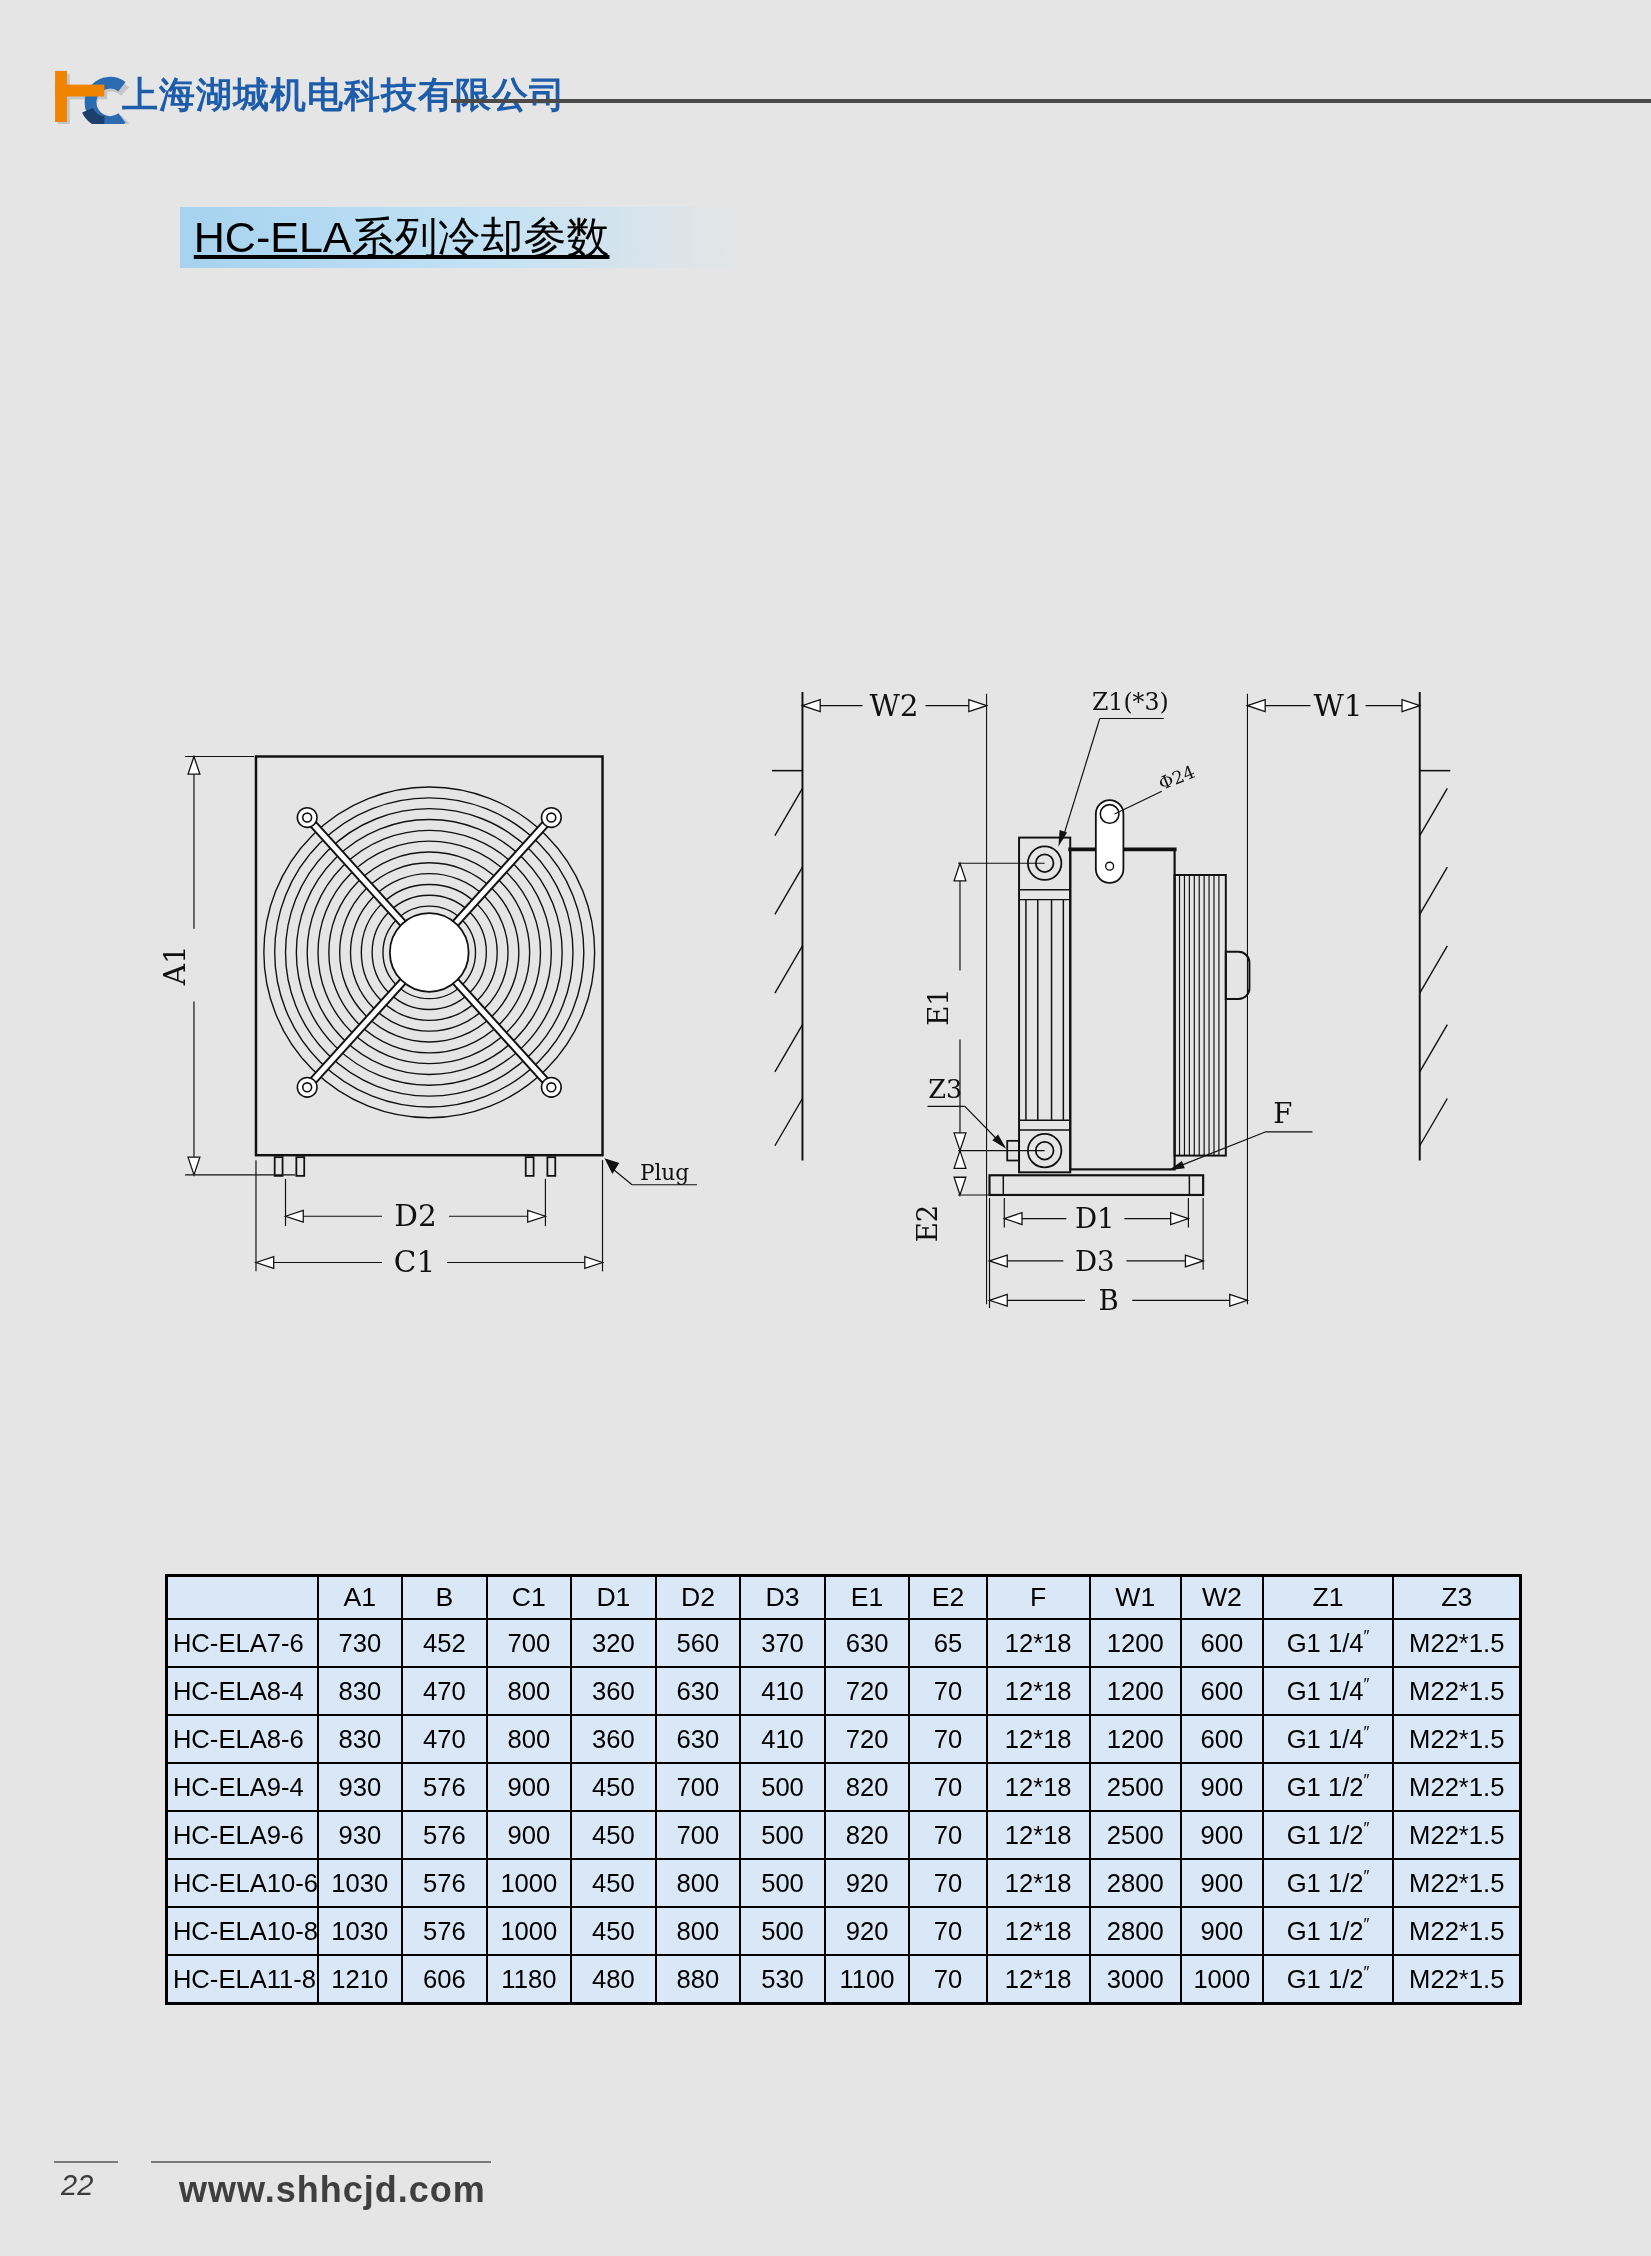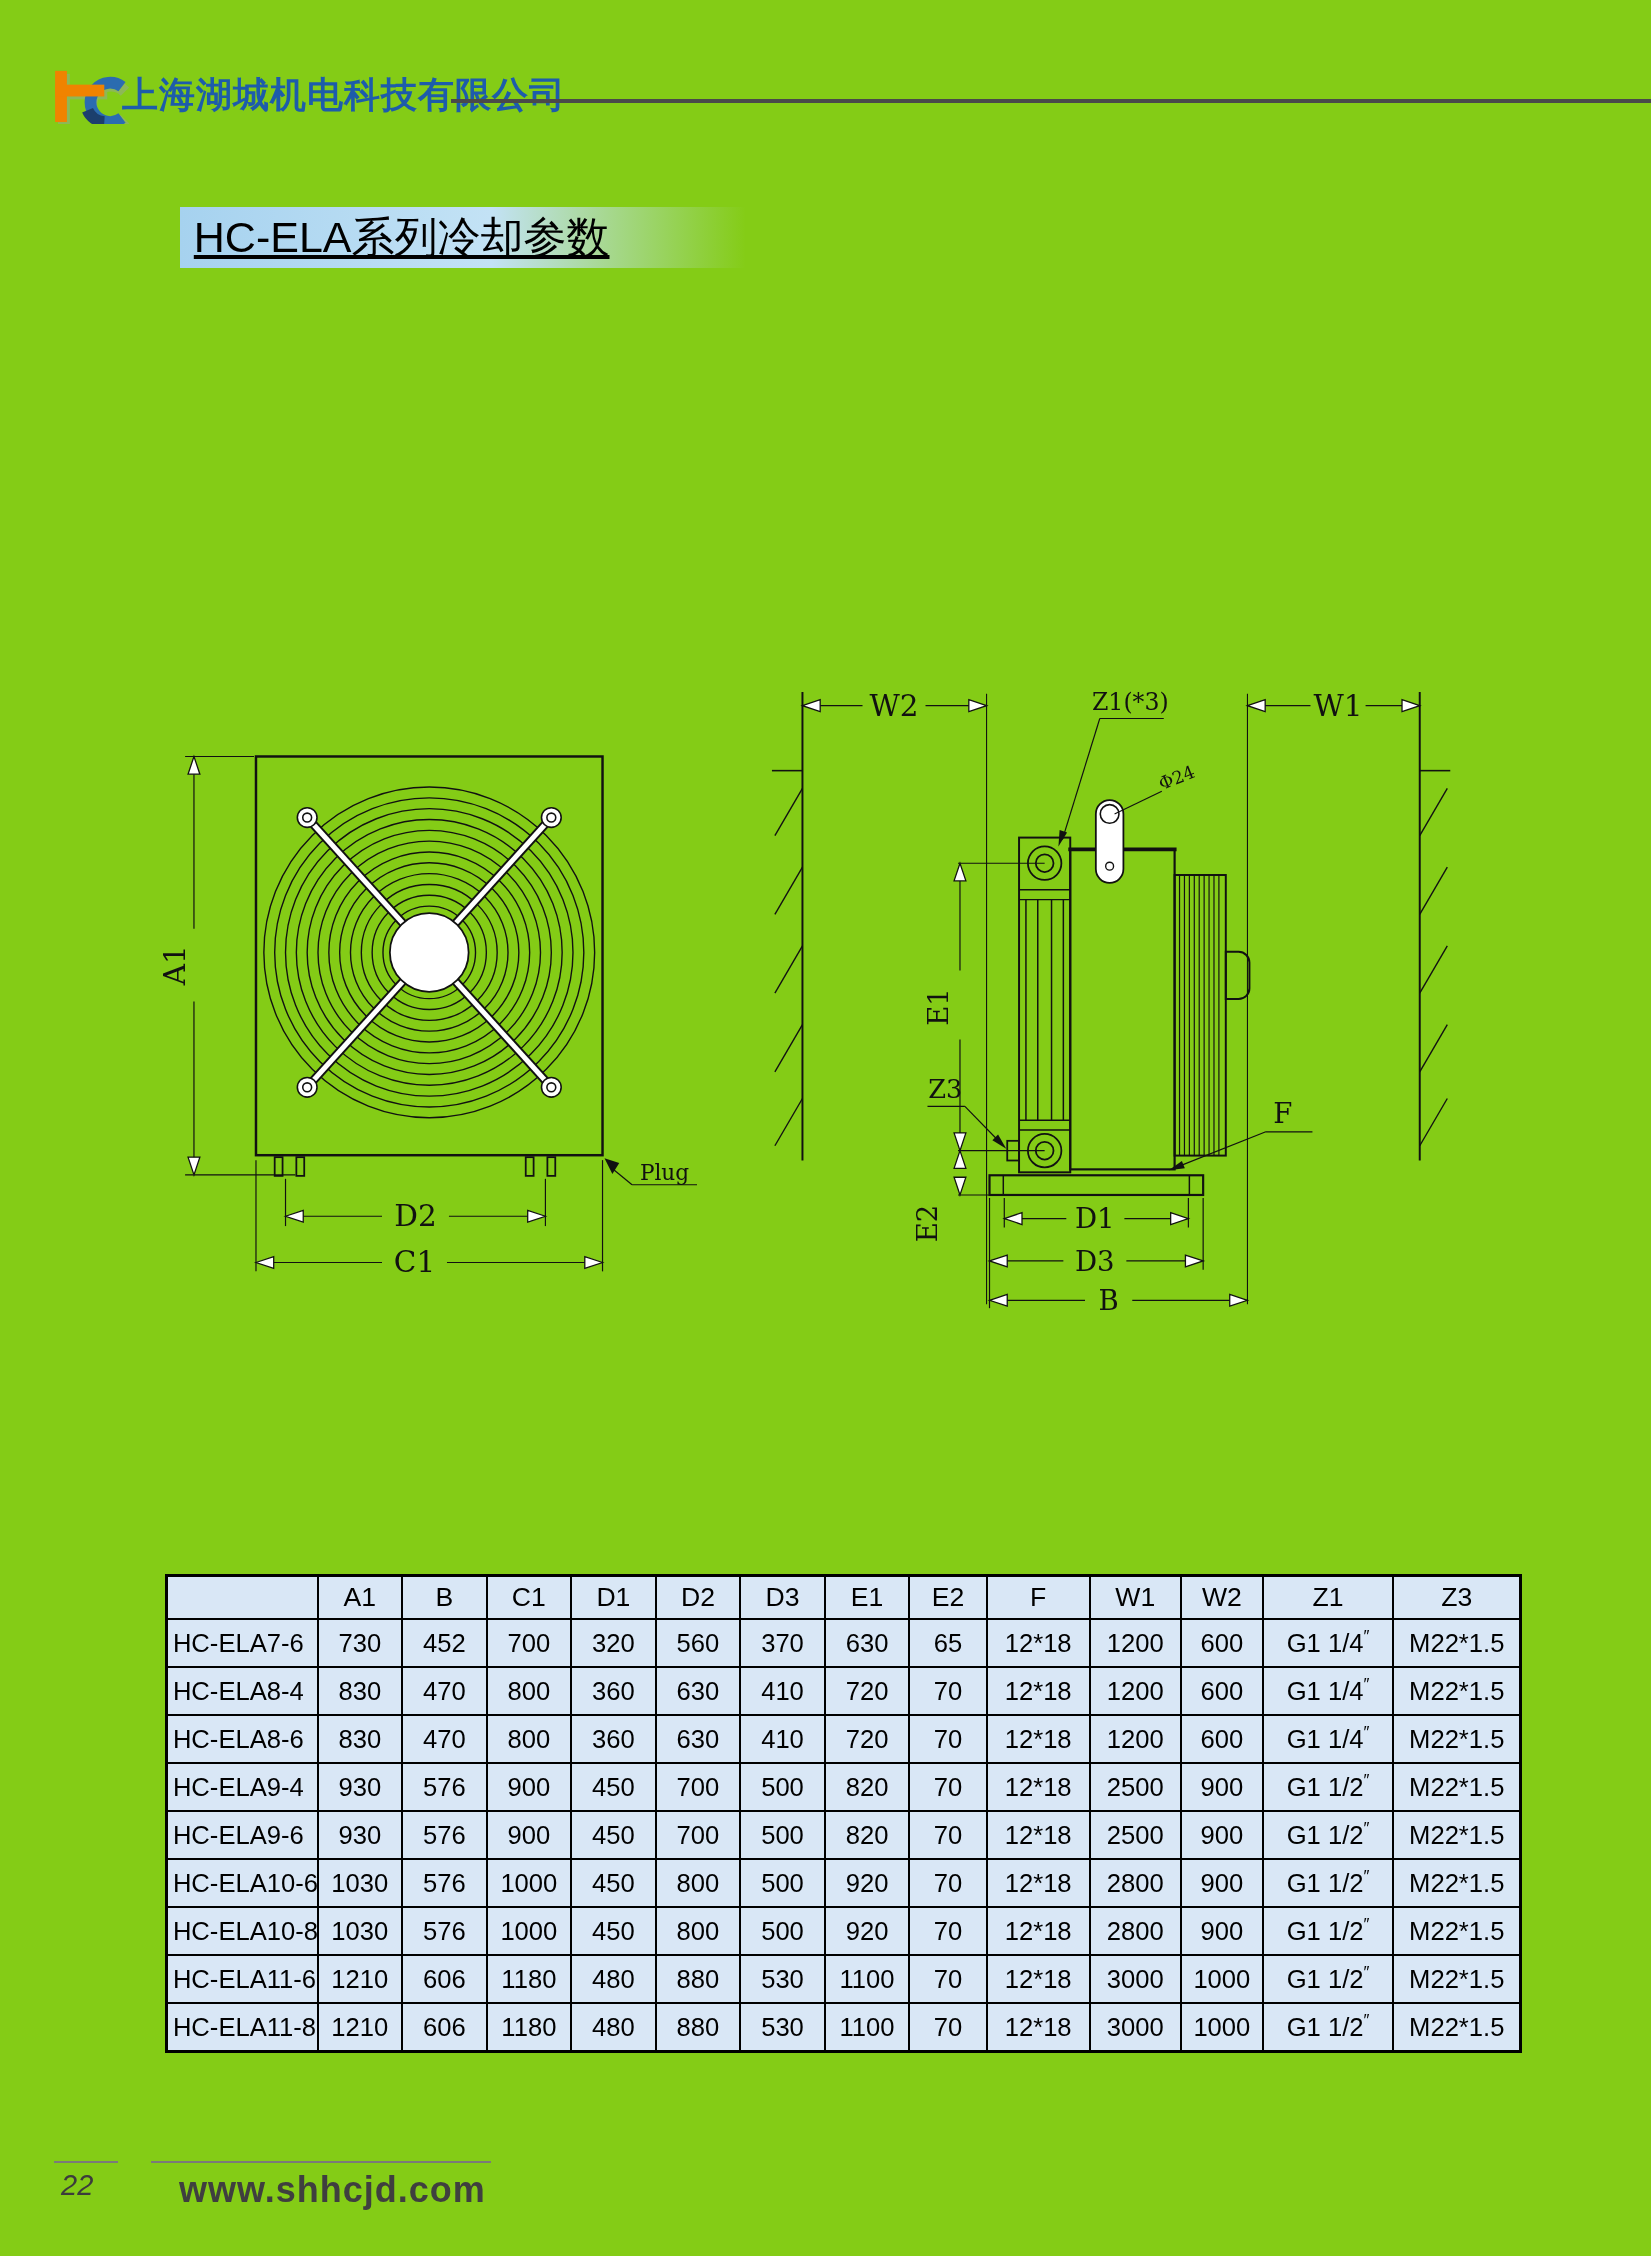--- a/index.html
+++ b/index.html
@@ -1,16 +1,16 @@
 <!DOCTYPE html>
 <html><head>
 <meta charset="utf-8">
 <style>
   html,body{margin:0;padding:0;background:#ffffff;}
-  #page{position:relative;width:1652px;height:2257px;background:#84cc16;overflow:hidden;
+  #page{position:relative;width:1652px;height:2257px;background:#e5e5e5;overflow:hidden;
         font-family:"Liberation Sans",sans-serif;color:#000;}
 
   
   #logo{position:absolute;left:53px;top:63px;width:77px;height:61px;}
   #company-name{position:absolute;left:122px;top:71px;font-size:36px;font-weight:700;
                 color:#1d5cab;letter-spacing:1px;white-space:nowrap;}
   #header-rule{position:absolute;left:451px;top:99px;width:1201px;height:3.9px;background:#4a4a4a;}
 
   
   #title-bar{position:absolute;left:180px;top:207px;width:552px;height:61px;line-height:61px;
@@ -456,36 +456,20 @@
             <td>500</td>
             <td>920</td>
             <td>70</td>
             <td>12*18</td>
             <td>2800</td>
             <td>900</td>
             <td>G1 1/2<sup>″</sup></td>
             <td>M22*1.5</td>
           </tr>
           <tr>
-            <td class="model">HC-ELA11-6</td>
-            <td>1210</td>
-            <td>606</td>
-            <td>1180</td>
-            <td>480</td>
-            <td>880</td>
-            <td>530</td>
-            <td>1100</td>
-            <td>70</td>
-            <td>12*18</td>
-            <td>3000</td>
-            <td>1000</td>
-            <td>G1 1/2<sup>″</sup></td>
-            <td>M22*1.5</td>
-          </tr>
-          <tr>
             <td class="model">HC-ELA11-8</td>
             <td>1210</td>
             <td>606</td>
             <td>1180</td>
             <td>480</td>
             <td>880</td>
             <td>530</td>
             <td>1100</td>
             <td>70</td>
             <td>12*18</td>

